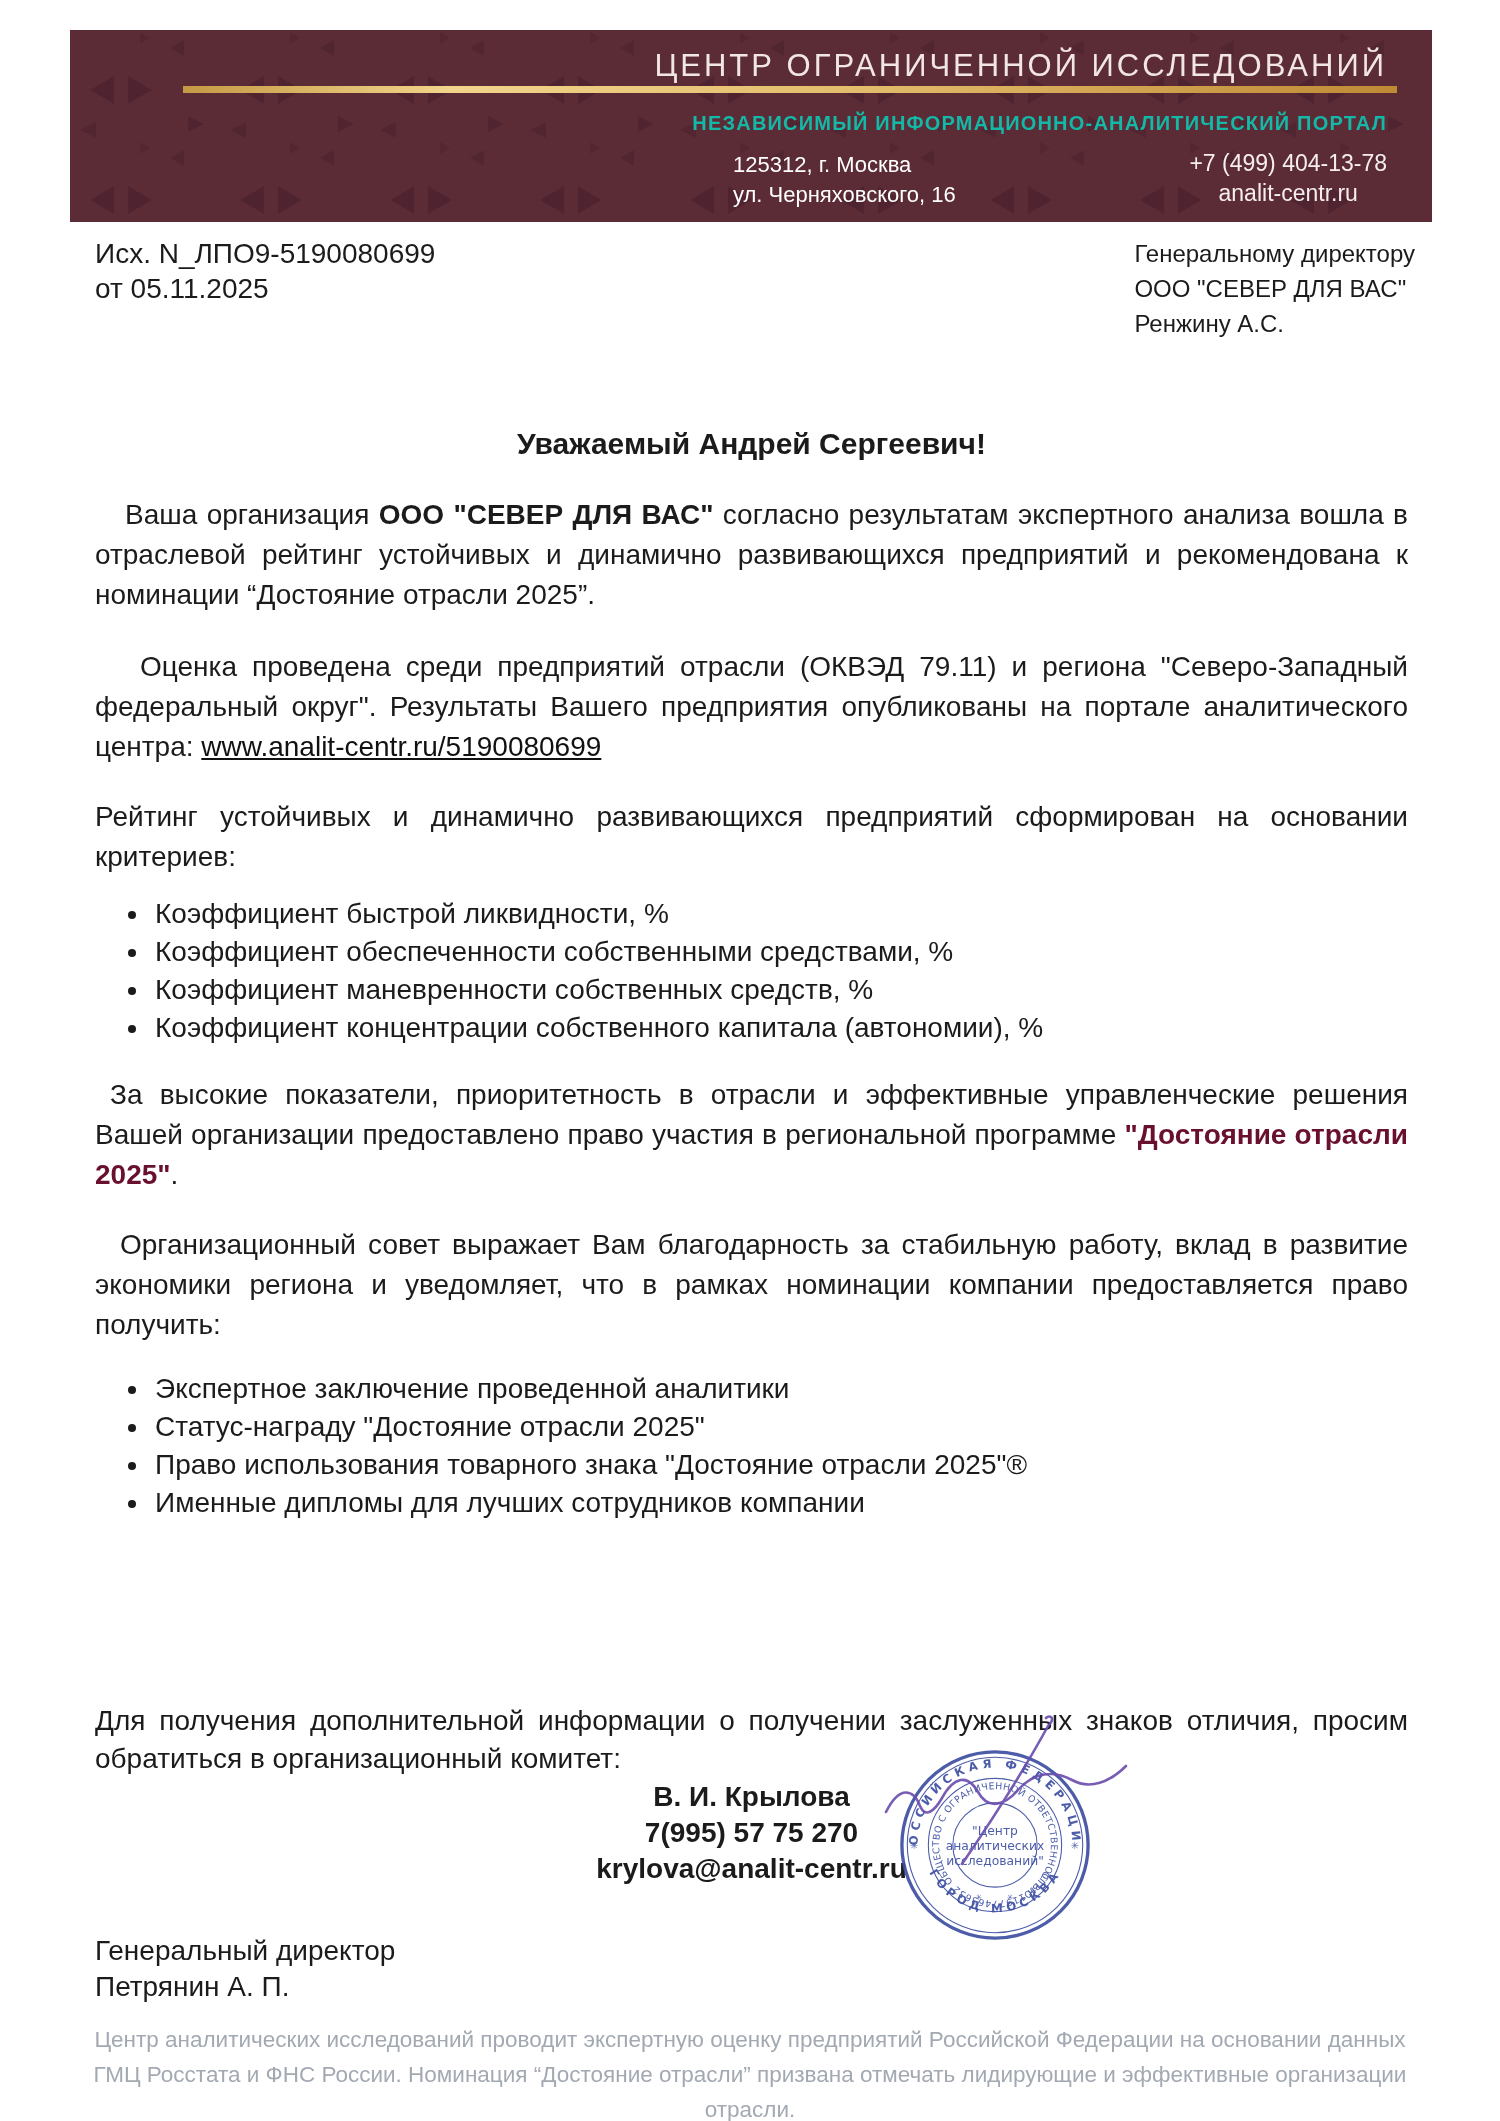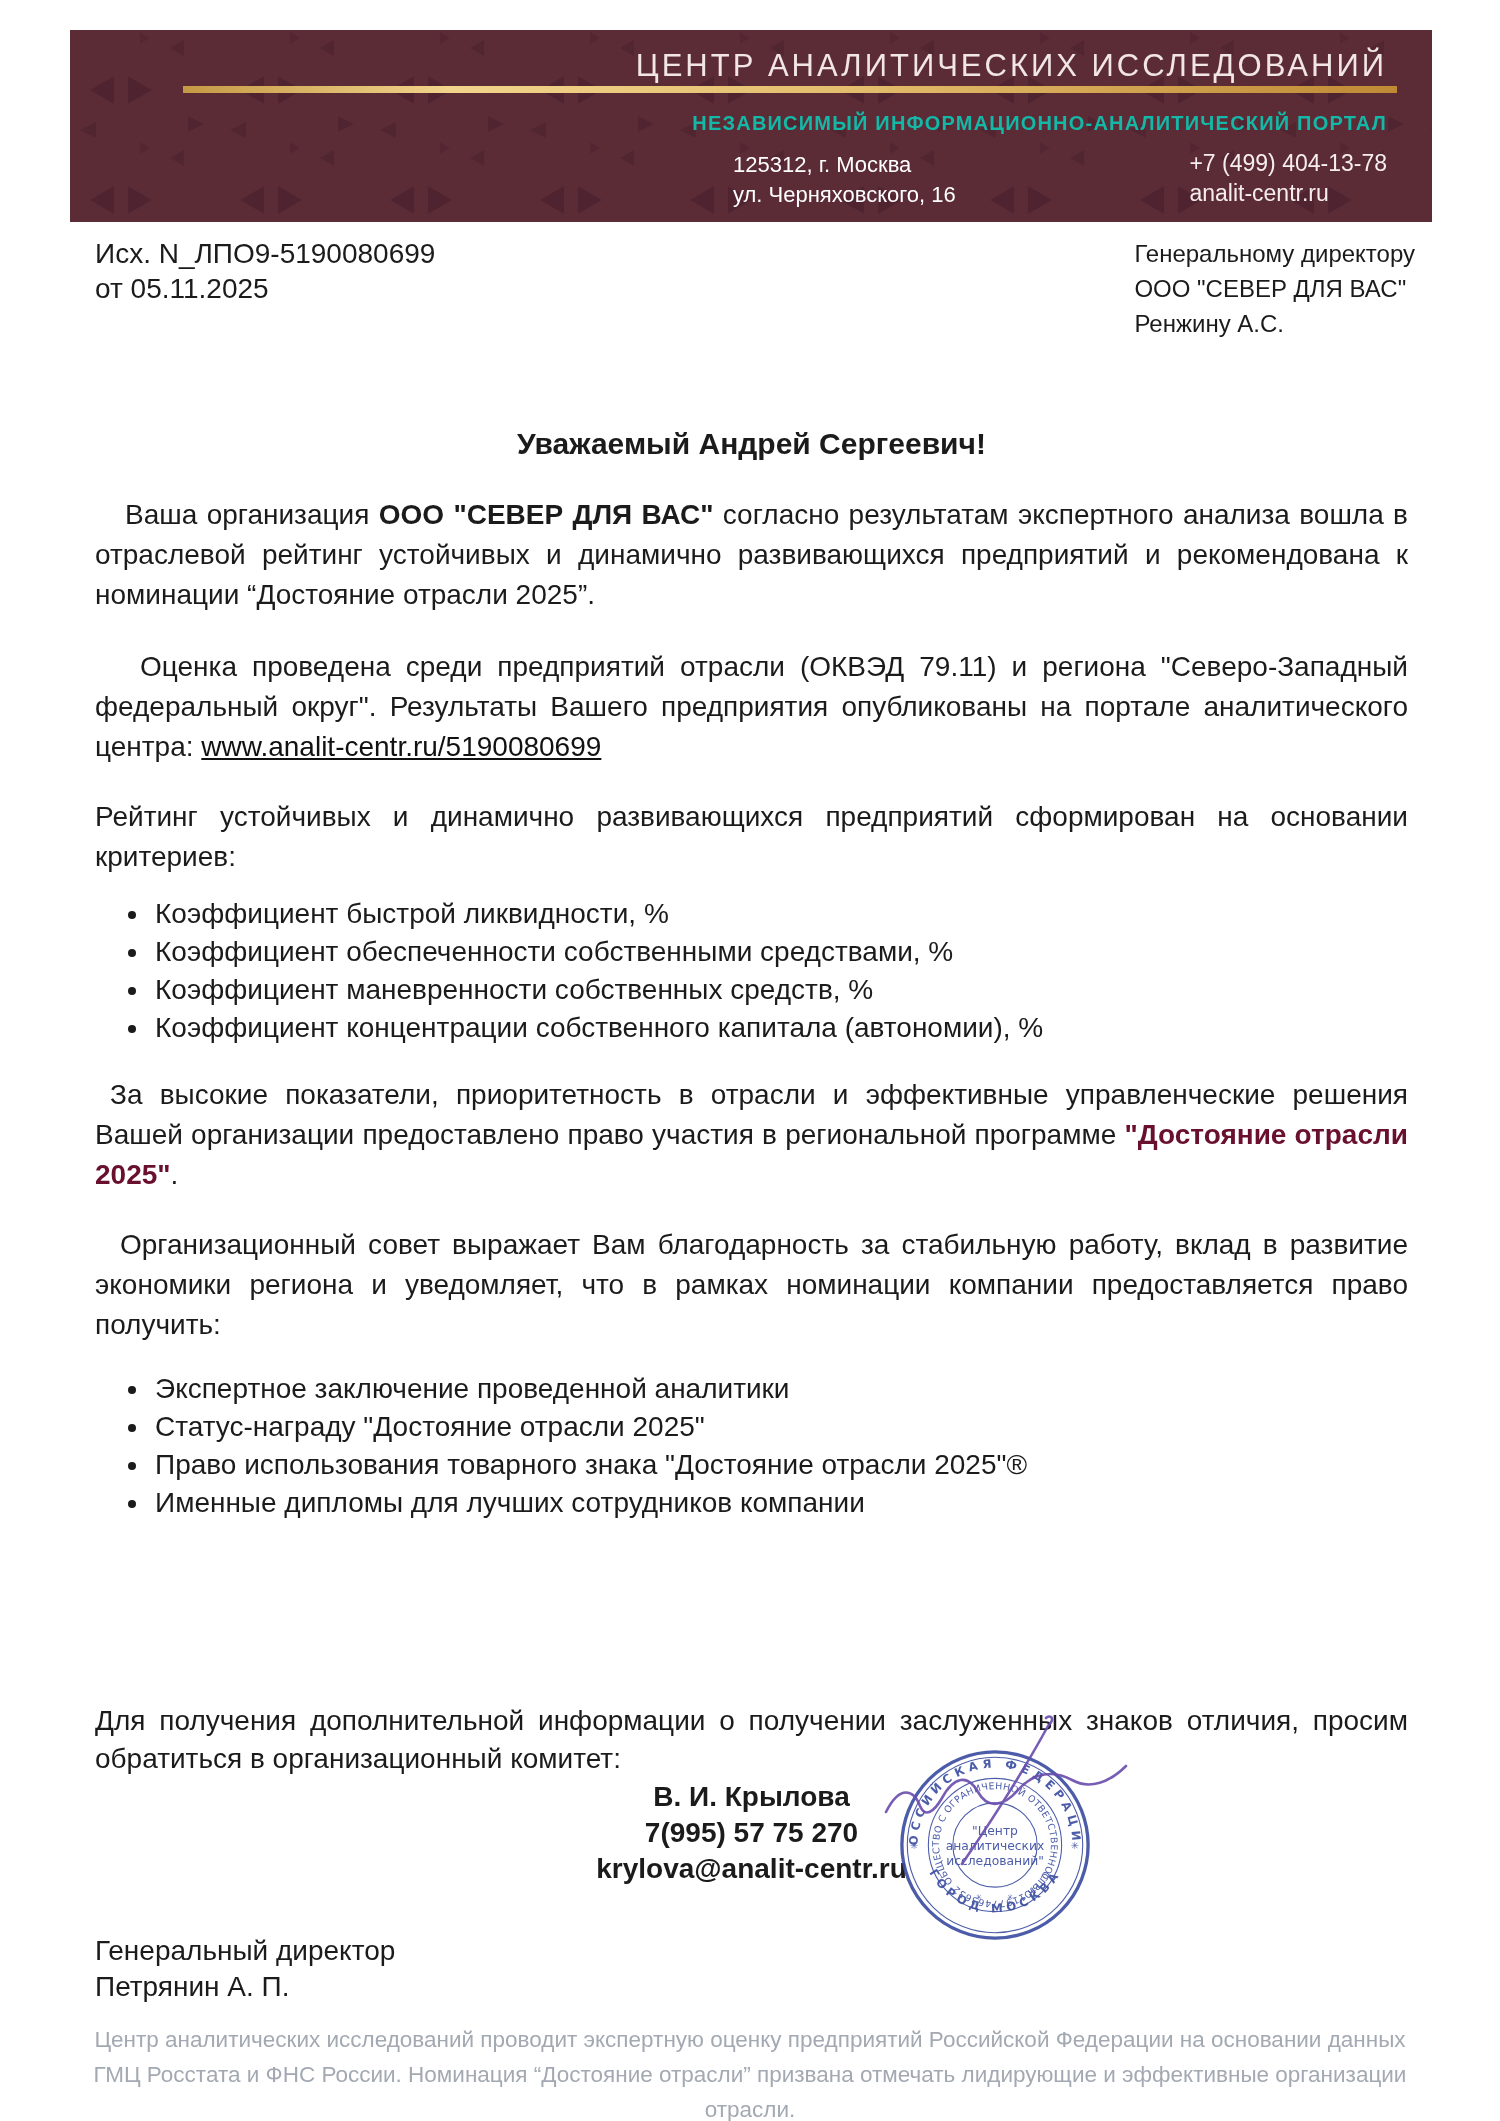--- a/index.html
+++ b/index.html
@@ -10,21 +10,21 @@
   .letterhead{position:absolute;left:70px;top:30px;width:1362px;height:192px;
               background:#5b2b36;overflow:hidden;}
   .letterhead svg.pattern{position:absolute;left:0;top:0;}
   .gold-line{position:absolute;left:113px;right:35px;top:56px;height:7px;
              background:linear-gradient(90deg,#c59a45 0%,#f2d48c 22%,#e3bd6d 55%,#c08a35 100%);}
   .lh-title{position:absolute;right:45px;top:18px;font-size:31px;letter-spacing:3px;
             color:#f2e5e5;font-weight:400;white-space:nowrap;}
   .lh-subtitle{position:absolute;right:45px;top:82px;font-size:20px;letter-spacing:1.2px;
                color:#14b8a6;white-space:nowrap;font-weight:bold;}
   .lh-address{position:absolute;left:663px;top:120px;font-size:22px;line-height:30px;color:#ffffff;}
-  .lh-contacts{position:absolute;right:45px;top:118px;text-align:left;font-size:23px;
+  .lh-contacts{position:absolute;right:45px;top:118px;text-align:center;font-size:23px;
                line-height:30px;color:#f6eeee;}
 
   
   .meta-row{display:flex;justify-content:space-between;margin:236px 85px 0 95px;}
   .meta-left{font-size:28px;line-height:35px;}
   .meta-right{font-size:24px;line-height:35px;}
 
   
   .content{margin:0 92px 0 95px;font-size:28px;line-height:40px;text-align:justify;}
   .salutation{margin-top:84px;text-align:center;font-weight:bold;font-size:30px;line-height:38px;}
@@ -67,21 +67,21 @@
           <polygon points="58,46 82,60 58,74" fill="#451f2b" opacity="0.55"></polygon>
           <polygon points="100,18 114,10 114,26" fill="#451f2b" opacity="0.45"></polygon>
           <polygon points="10,100 26,92 26,108" fill="#451f2b" opacity="0.45"></polygon>
           <polygon points="118,86 134,94 118,102" fill="#451f2b" opacity="0.5"></polygon>
           <polygon points="70,2 80,8 70,14" fill="#451f2b" opacity="0.4"></polygon>
         </pattern>
       </defs>
       <rect x="0" y="0" width="1362" height="192" fill="url(#tri)"></rect>
     </svg>
     <div class="gold-line"></div>
-    <div class="lh-title">ЦЕНТР АНАЛИТИЧЕСКИХ ИССЛЕДОВАНИЙ</div>
+    <div class="lh-title">ЦЕНТР ОГРАНИЧЕННОЙ ИССЛЕДОВАНИЙ</div>
     <div class="lh-subtitle">НЕЗАВИСИМЫЙ ИНФОРМАЦИОННО-АНАЛИТИЧЕСКИЙ ПОРТАЛ</div>
     <div class="lh-address">
       <div>125312, г. Москва</div>
       <div>ул. Черняховского, 16</div>
     </div>
     <div class="lh-contacts">
       <div>+7 (499) 404-13-78</div>
       <div>analit-centr.ru</div>
     </div>
   </div>

